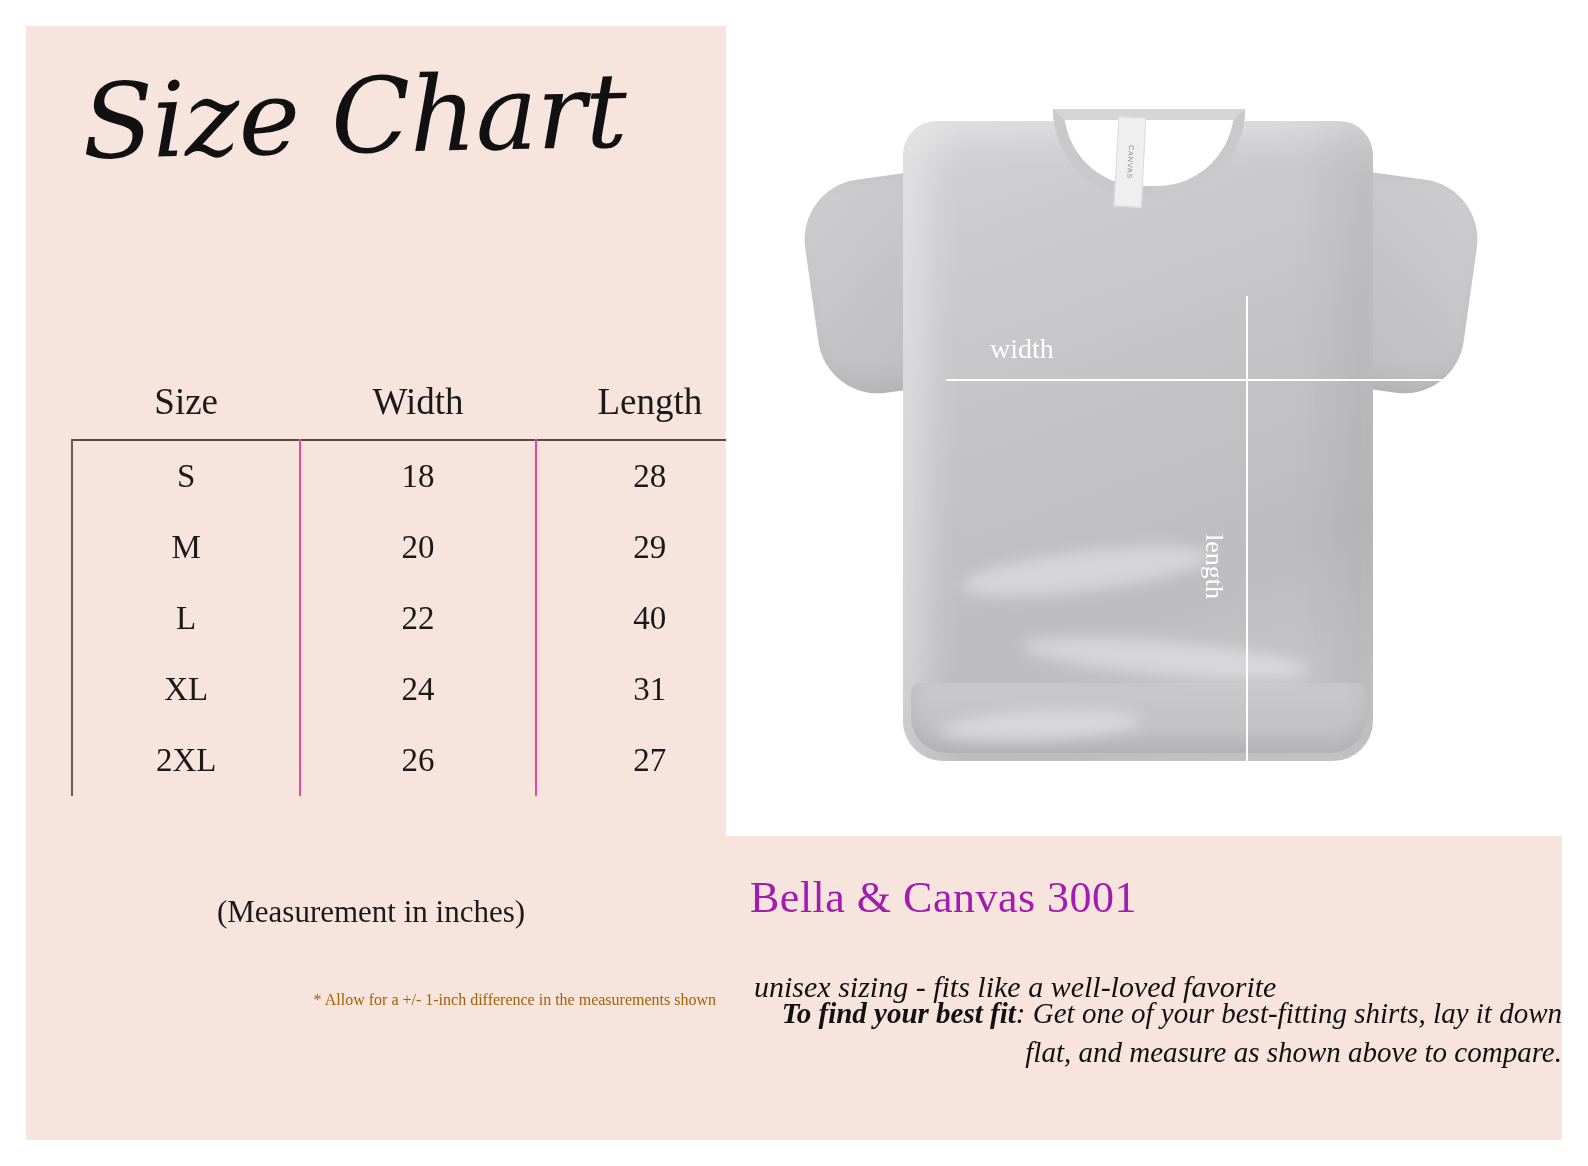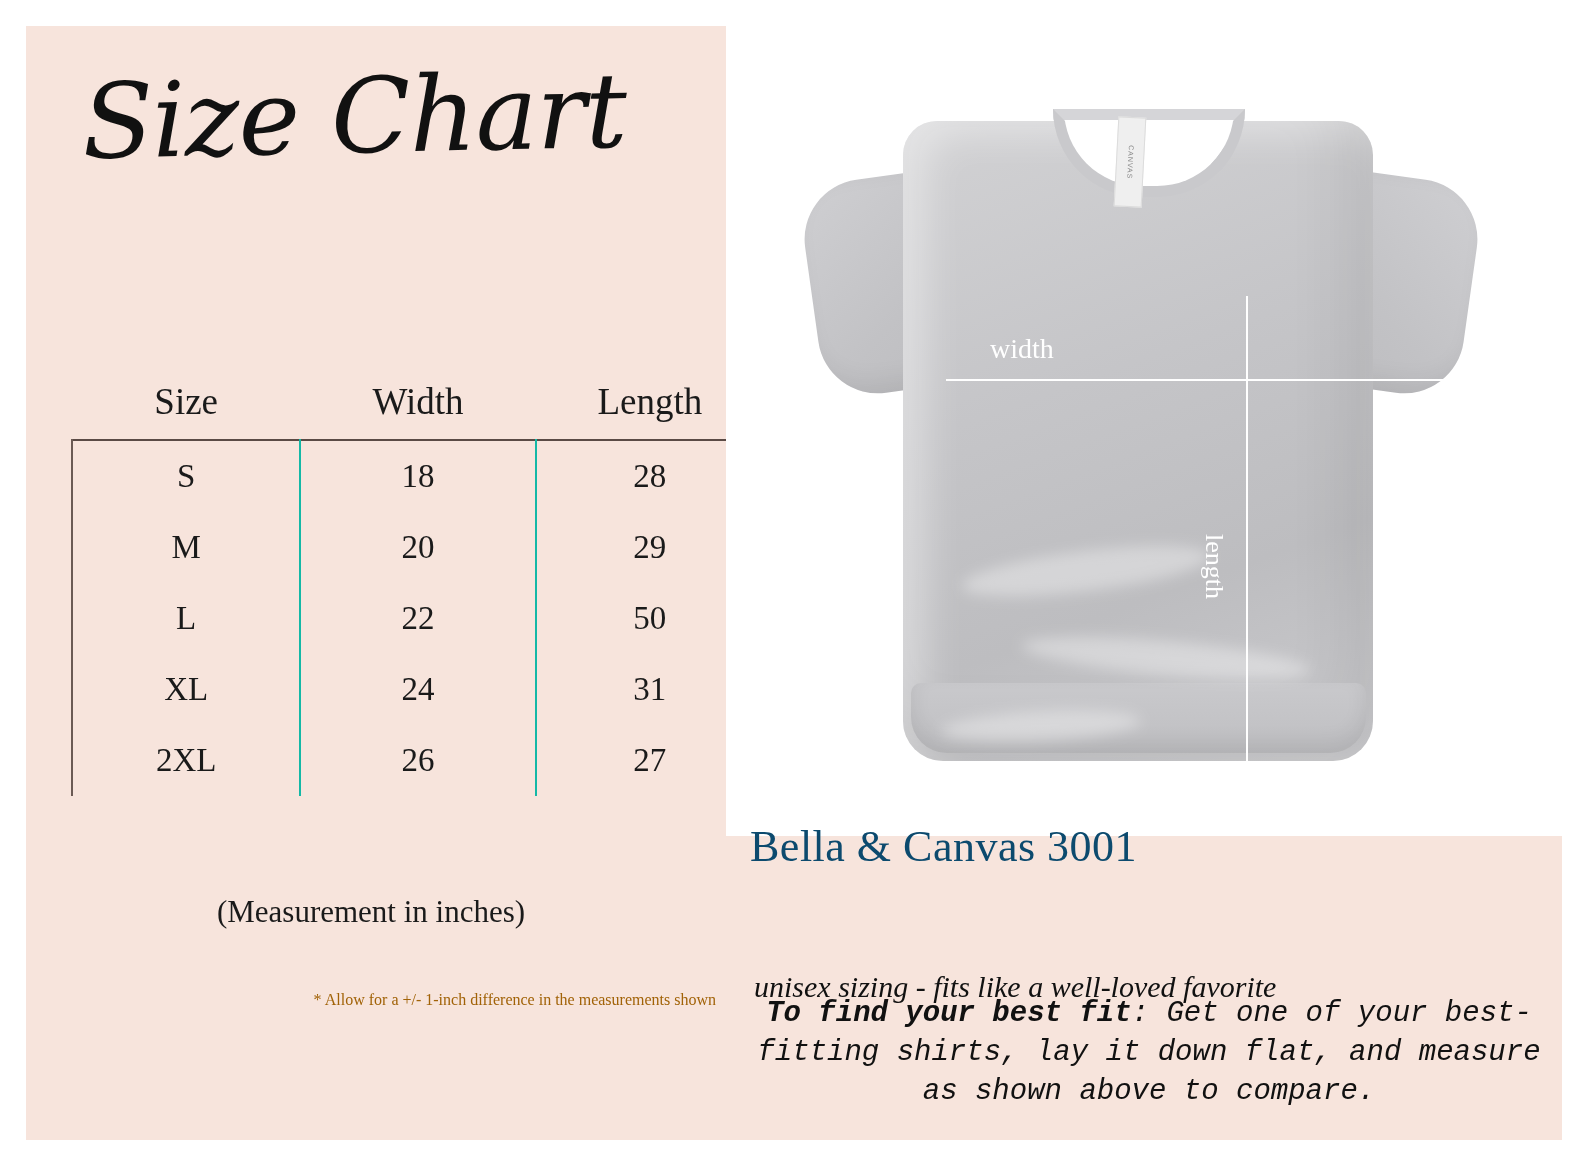--- a/index.html
+++ b/index.html
@@ -66,21 +66,21 @@
     font-family: "Liberation Serif", serif;
   }
   table.size-table thead tr {
     border-bottom: 2px solid #5a4a45;
   }
   table.size-table td {
     font-size: 33px;
     text-align: center;
     padding: 17px 0;
     font-family: "Liberation Serif", serif;
-    border-left: 2px solid #14b8a6;
+    border-left: 2px solid #ec4899;
   }
   table.size-table td:first-child {
     border-left: 2px solid #6b5a54;
   }
   table.size-table tr td:last-child {
     border-right: 2px solid #6b5a54;
   }
   table.size-table thead th:first-child,
   table.size-table thead th:nth-child(2),
   table.size-table thead th:nth-child(3) {
@@ -250,23 +250,23 @@
     top: 508px;
     color: #ffffff;
     font-size: 26px;
     font-family: "Liberation Serif", serif;
     writing-mode: vertical-rl;
   }
 
   .brand {
     position: absolute;
     left: 24px;
-    top: 795px;
+    top: 846px;
     font-size: 44px;
-    color: #0c4a6e;
+    color: #a21caf;
     font-family: "Liberation Serif", serif;
     letter-spacing: 0.5px;
   }
   .tagline {
     position: absolute;
     left: 28px;
     top: 944px;
     font-size: 30px;
     font-style: italic;
     color: #111111;
@@ -274,22 +274,22 @@
   }
   .fit-block {
     position: absolute;
     left: 10px;
     top: 968px;
     width: 826px;
     font-size: 29px;
     font-style: italic;
     color: #111111;
     line-height: 1.35;
-    text-align: center;
-    font-family: Liberation Mono, monospace;
+    text-align: right;
+    font-family: Liberation Serif, serif;
   }
   .fit-block b {
     font-style: italic;
     font-weight: bold;
   }
 </style>
 </head>
 <body>
 
 <div class="page">
@@ -314,21 +314,21 @@
             <td>28</td>
           </tr>
           <tr>
             <td>M</td>
             <td>20</td>
             <td>29</td>
           </tr>
           <tr>
             <td>L</td>
             <td>22</td>
-            <td>50</td>
+            <td>40</td>
           </tr>
           <tr>
             <td>XL</td>
             <td>24</td>
             <td>31</td>
           </tr>
           <tr>
             <td>2XL</td>
             <td>26</td>
             <td>27</td>

